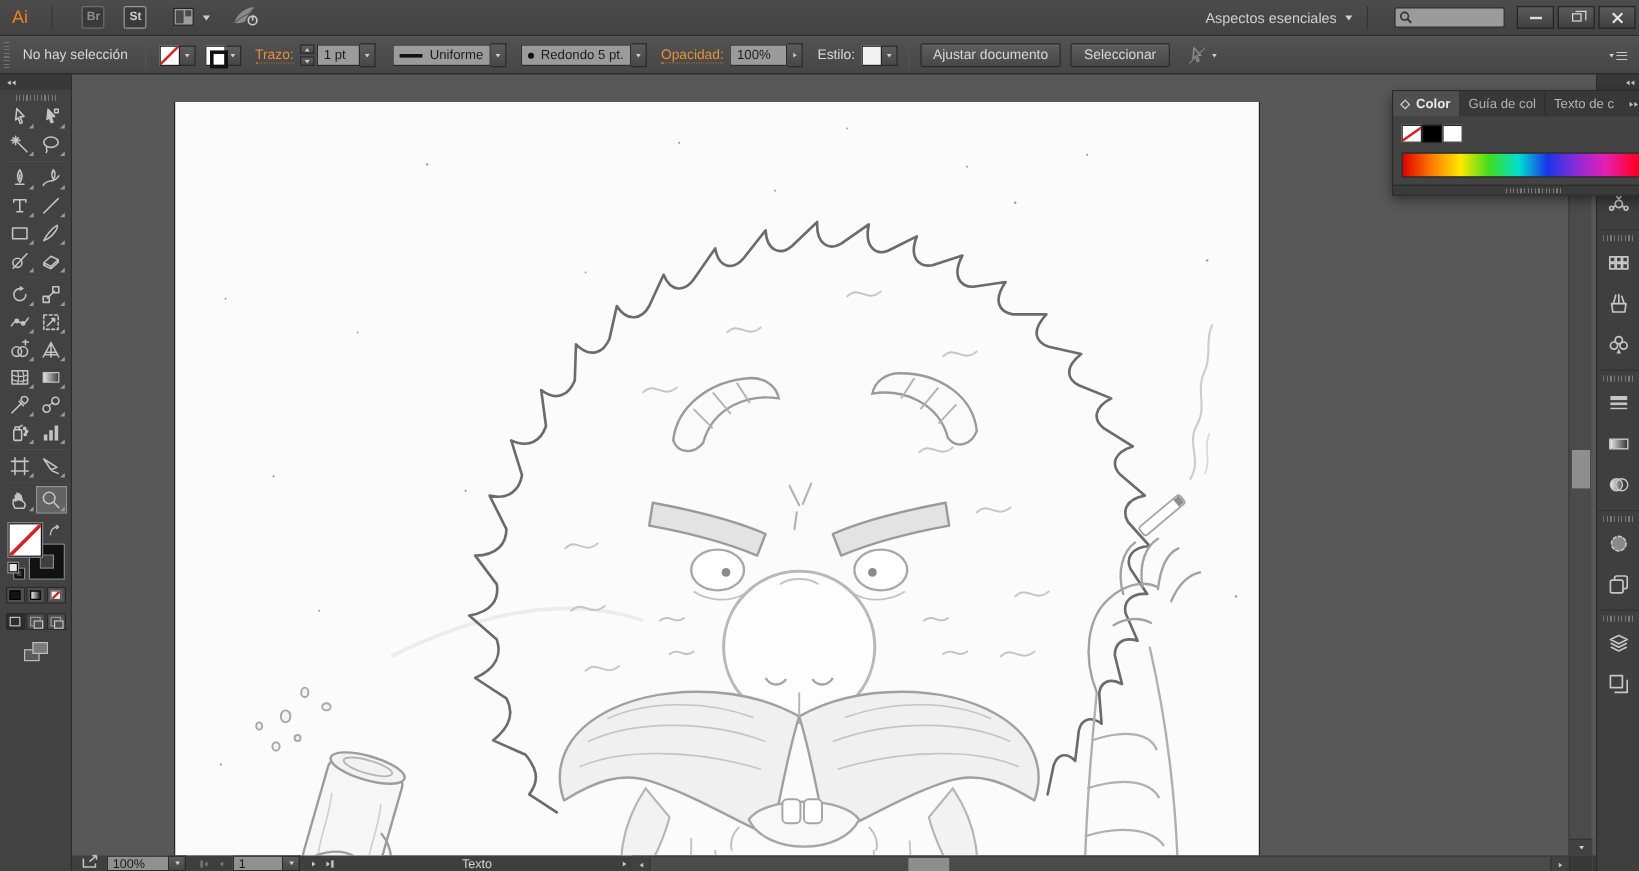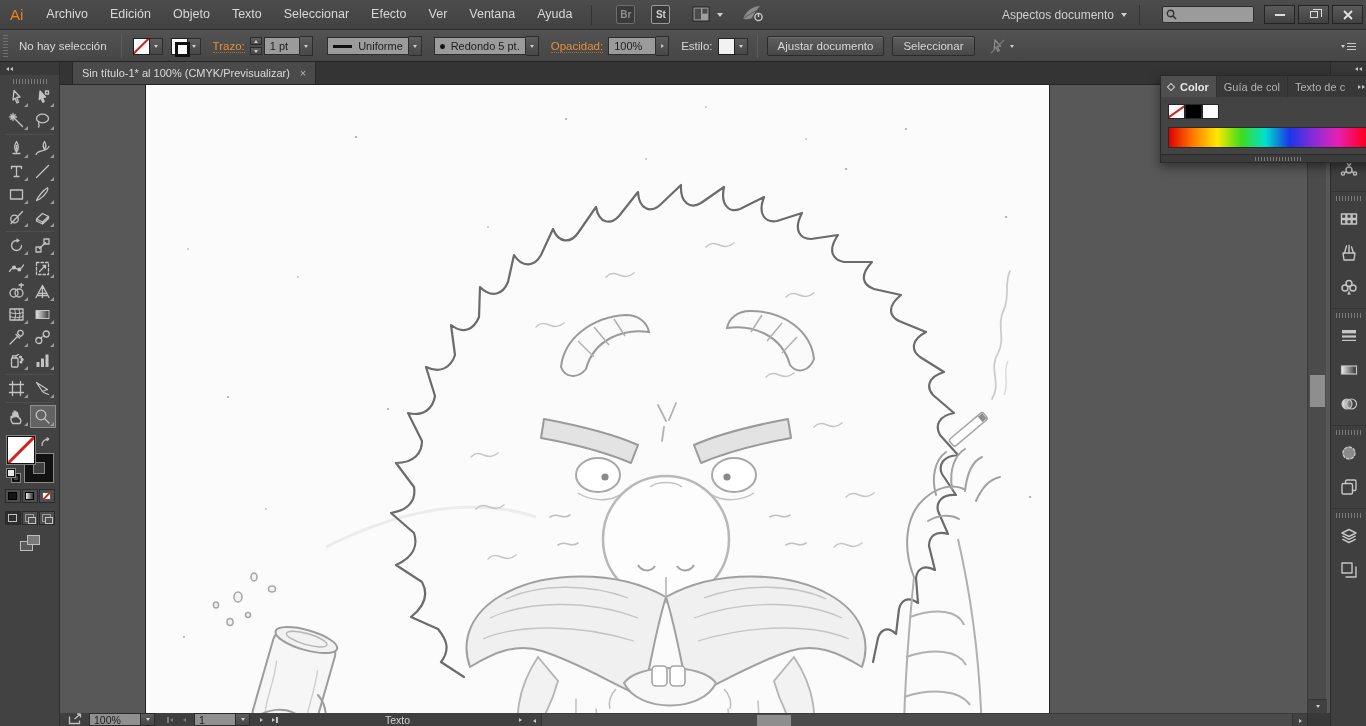--- a/index.html
+++ b/index.html
@@ -148,52 +148,41 @@
   #sb-corner{width:20px;height:13px;background:#393939;border-left:1px solid #2c2c2c;}
   #sb-resize{flex:1;height:13px;background:#393939;}
 </style>
 </head>
 <body>
 
 <div id="app">
 
   <div id="menubar">
     <span id="ai-logo">Ai</span>
-    <div style="display:flex">
-        <div class="menu-item">Archivo</div>
-        <div class="menu-item">Edición</div>
-        <div class="menu-item">Objeto</div>
-        <div class="menu-item">Texto</div>
-        <div class="menu-item">Seleccionar</div>
-        <div class="menu-item">Efecto</div>
-        <div class="menu-item">Ver</div>
-        <div class="menu-item">Ventana</div>
-        <div class="menu-item">Ayuda</div>
-      </div>
     <div class="mb-sep"></div>
     <div class="sq-btn dim">Br</div>
     <div class="sq-btn">St</div>
     <div class="arrange-icon">
       <svg width="22" height="17" viewBox="0 0 22 17">
           <rect x="1" y="1" width="16" height="14" fill="#9d9d9d" stroke="#222"></rect>
           <rect x="2.6" y="2.6" width="6.4" height="10.8" fill="#4a4a4a"></rect>
           <rect x="10.4" y="2.6" width="5" height="5" fill="#4a4a4a"></rect>
         </svg>
       <span class="tri down" style="margin-left:3px"></span>
     </div>
     <div style="margin-left:18px">
       <svg width="22" height="18" viewBox="0 0 22 18">
           <path d="M2 15 C5 7 12 2 19 2 C15 6 13 10 11 14 C8 15.5 5 15.5 2 15 Z" fill="#8a8a8a"></path>
           <path d="M2 15 C7 11 12 8 17 6" stroke="#5a5a5a" stroke-width="1" fill="none"></path>
           <circle cx="17.5" cy="13" r="3.6" fill="none" stroke="#c9c9c9" stroke-width="1.4"></circle>
           <path d="M17.5 9.2 V13" stroke="#c9c9c9" stroke-width="1.4"></path>
         </svg>
     </div>
     <div class="ws">
-      <span class="lbl">Aspectos documento</span>
+      <span class="lbl">Aspectos esenciales</span>
       <span class="tri down"></span>
     </div>
     <div class="mb-sep" style="margin-left:12px"></div>
     <div id="searchbox">
       <svg width="11" height="11" viewBox="0 0 11 11">
           <circle cx="4.5" cy="4.5" r="3.2" fill="none" stroke="#333" stroke-width="1.4"></circle>
           <path d="M7 7 L10 10" stroke="#333" stroke-width="1.6"></path>
         </svg>
       <input type="text" value="" style="">
     </div>
@@ -270,26 +259,20 @@
           <path d="M2 15 L15 2" stroke="#777" stroke-width="1.2"></path>
         </svg>
       <span class="tri sm down" style="margin-left:4px"></span>
     </div>
     <div class="panel-menu">
       <span class="tri sm down"></span>
       <span class="mini-lines"></span>
     </div>
   </div>
 
-  <div id="tabbar">
-    <div id="doctab">
-      <span>Sin título-1* al 100% (CMYK/Previsualizar)</span>
-      <span id="tab-close">×</span>
-    </div>
-  </div>
 
   <div id="toolbar">
     <div id="toolbar-header">
       <span class="tri sm left"></span>
       <span class="tri sm left"></span>
     </div>
     <div class="grip-h"></div>
     <div id="tools-grid">
         <div class="tool-cell">
           <svg viewBox="0 0 17 17" width="17" height="17" fill="none" stroke="#c3c3c3" stroke-width="1.3" stroke-linecap="round" stroke-linejoin="round">

